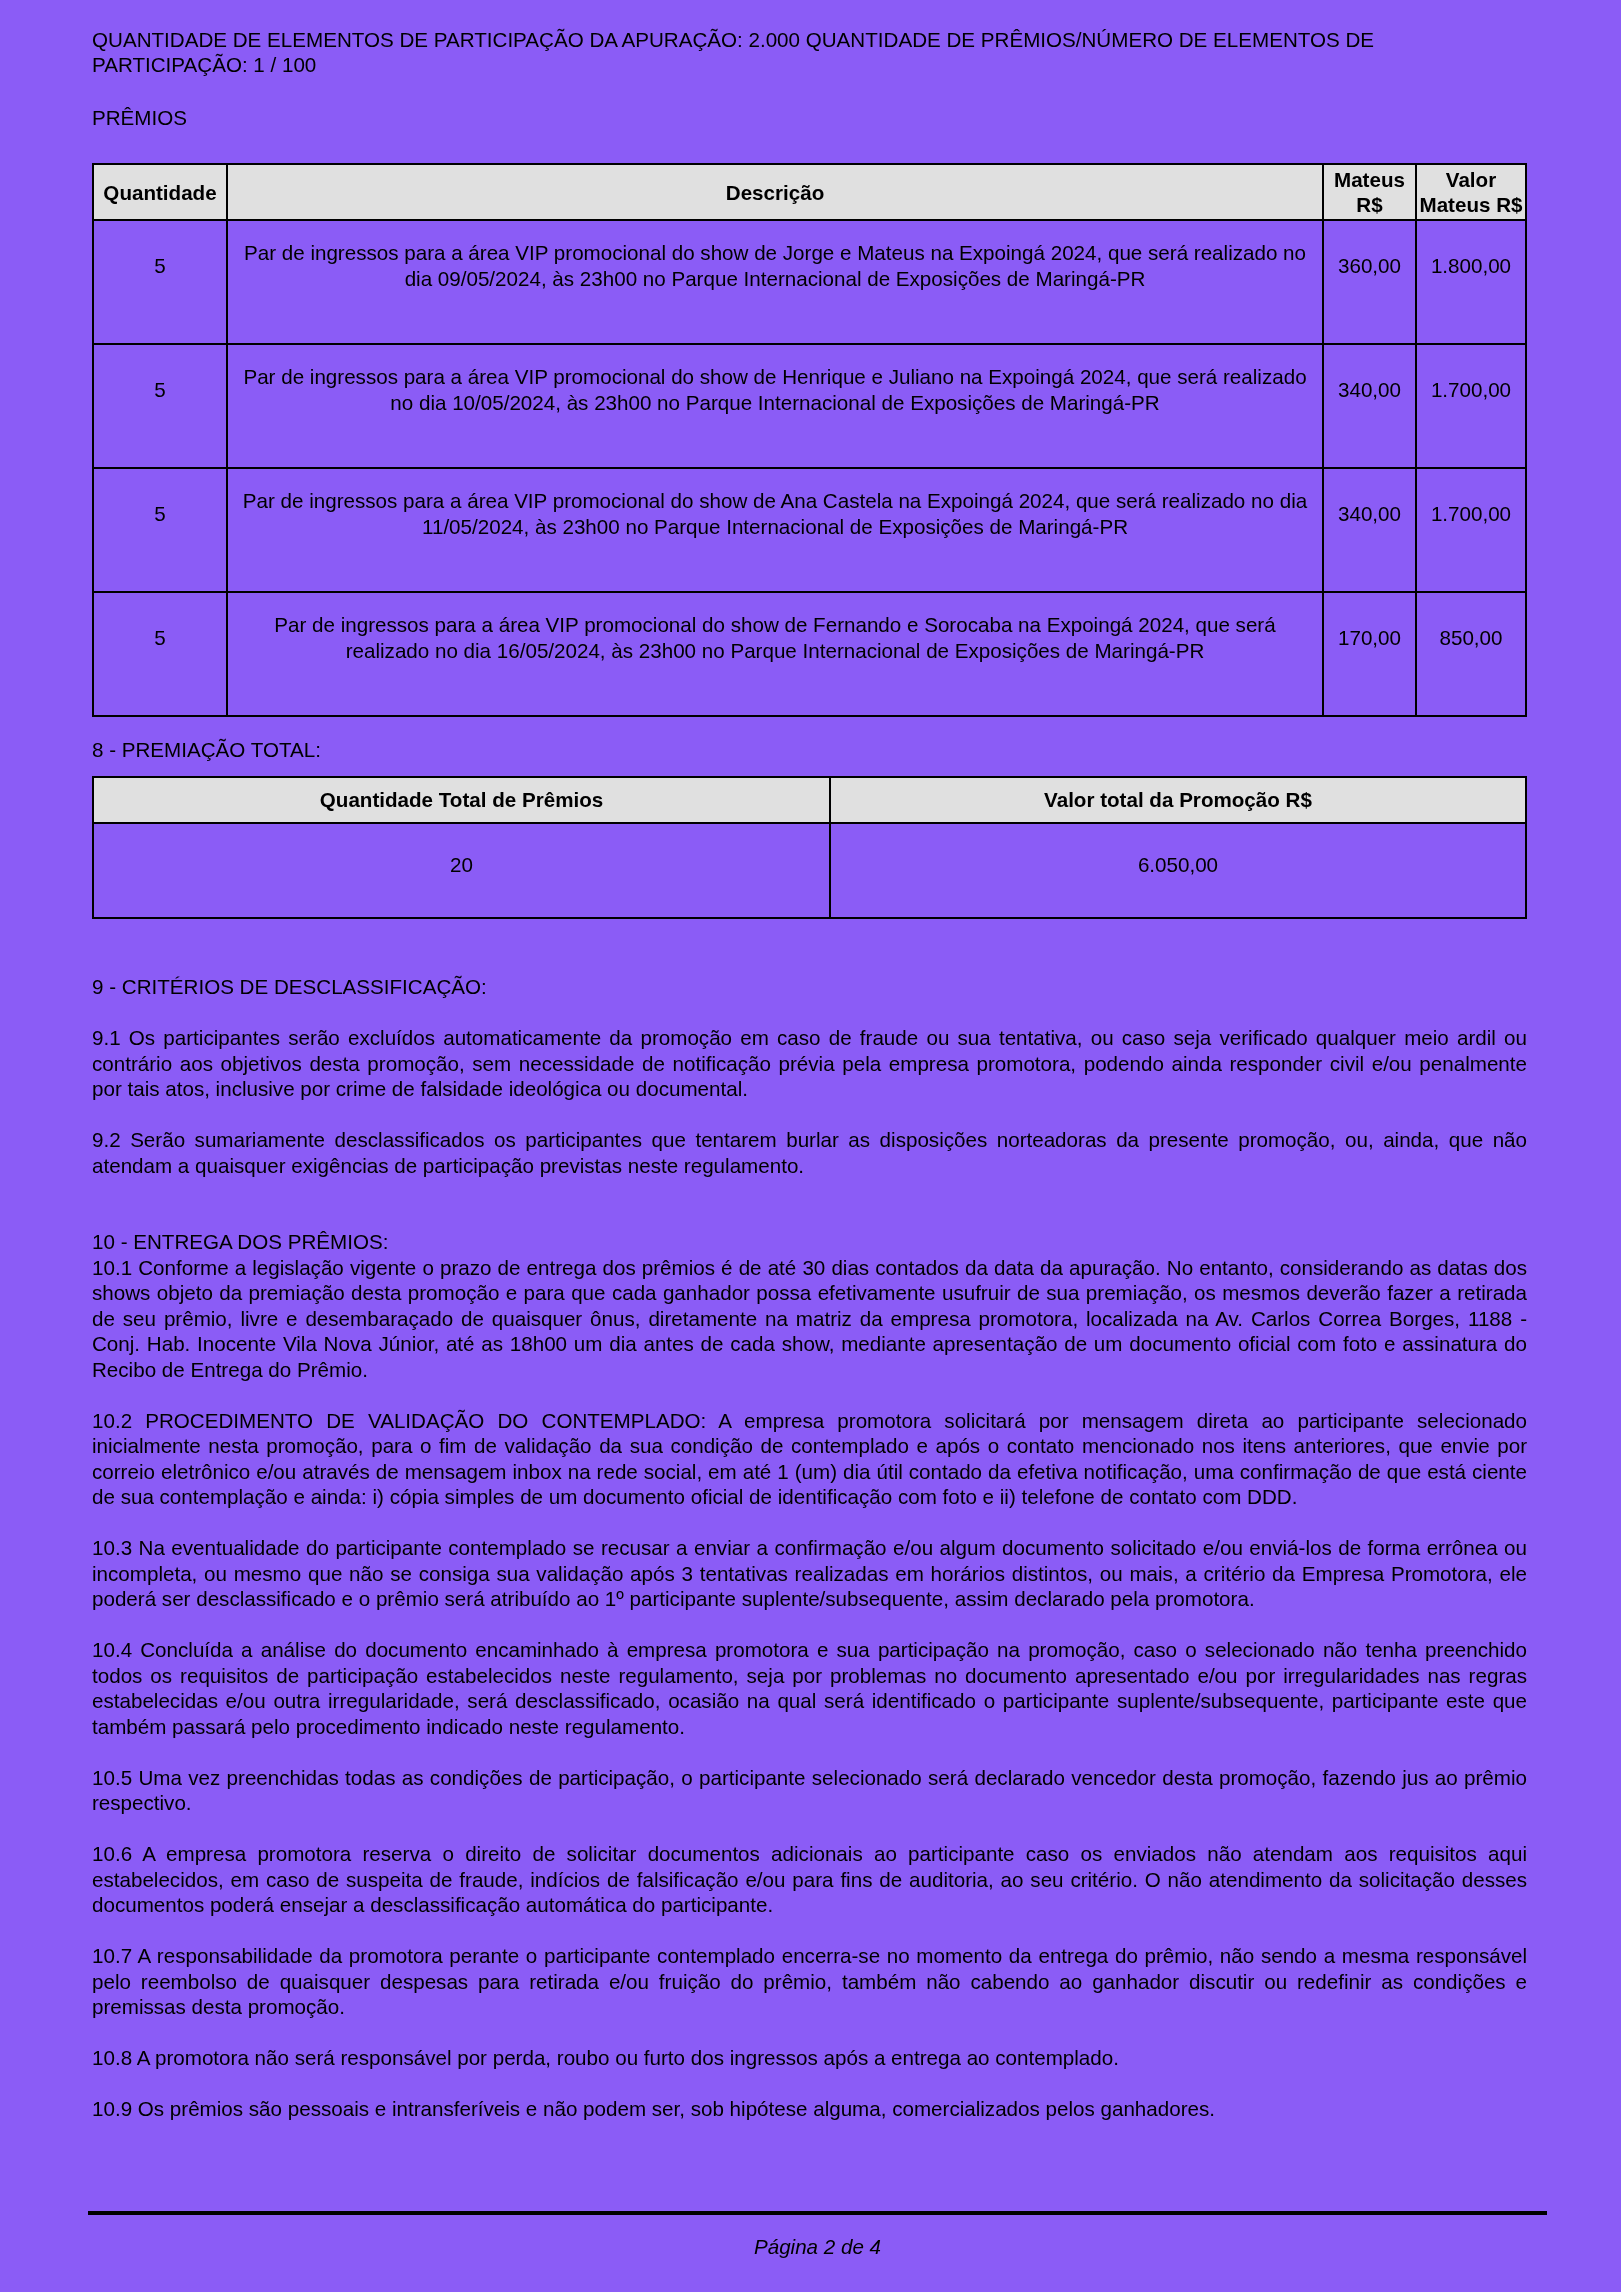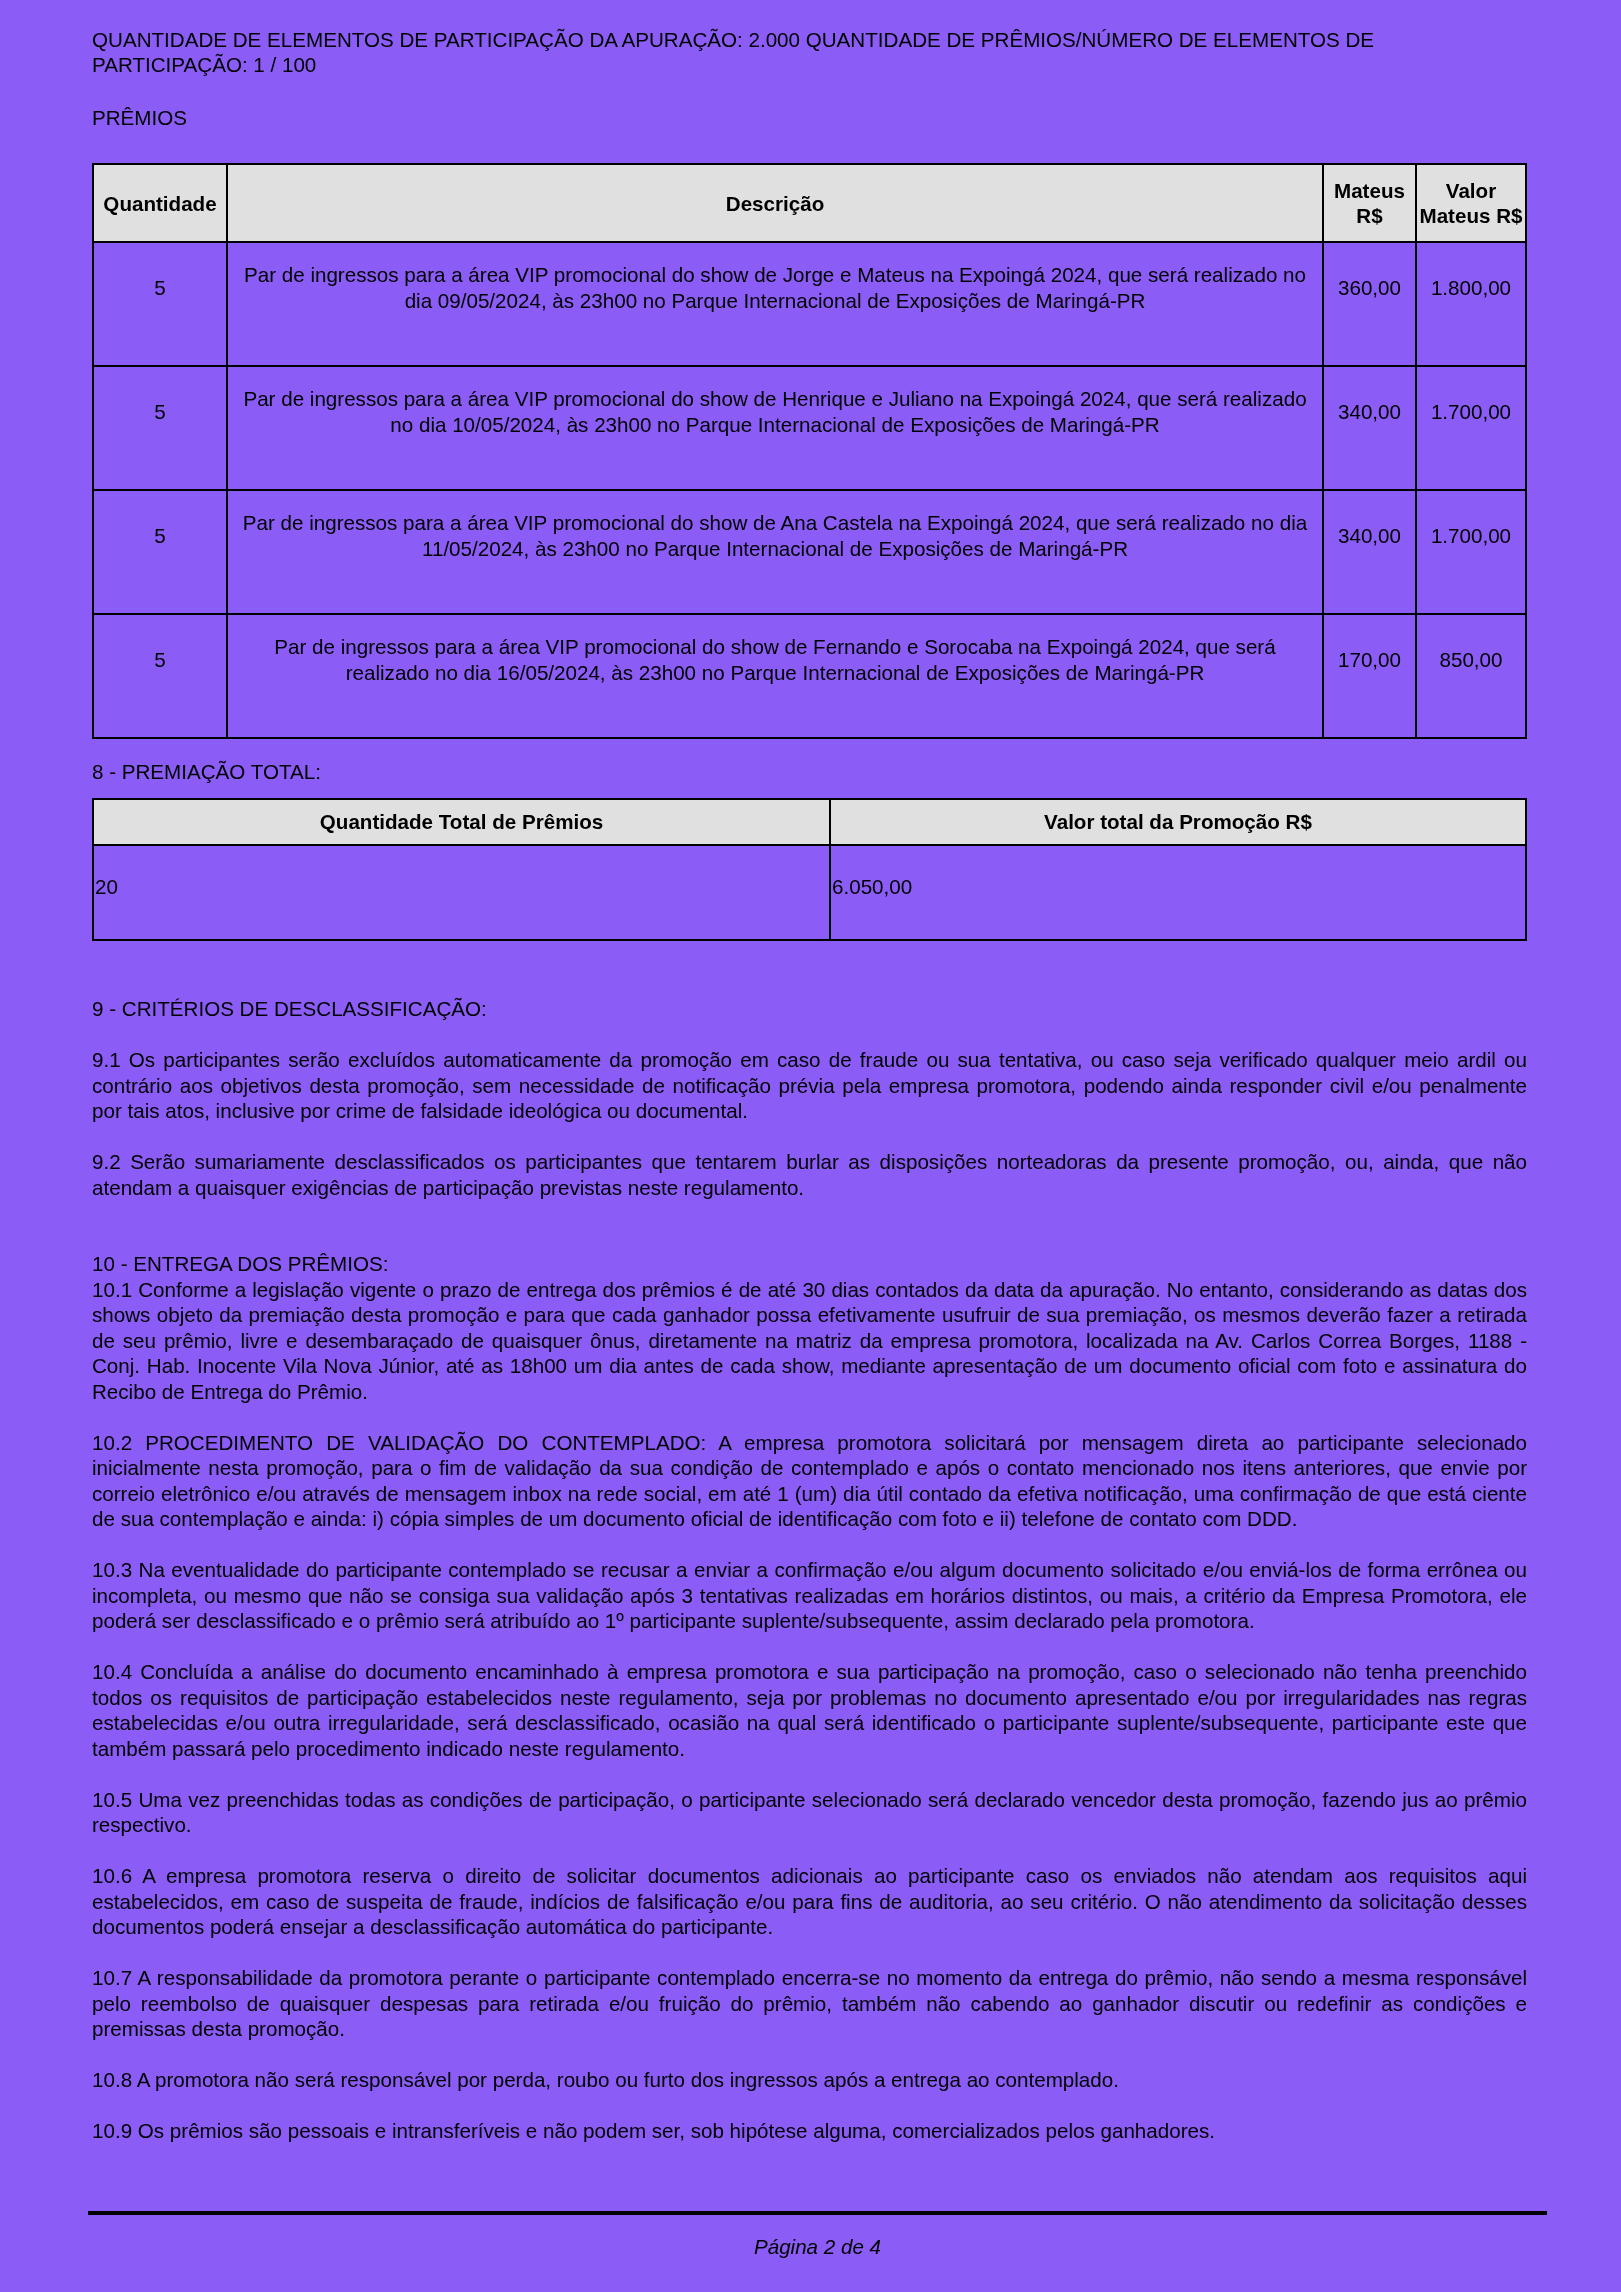--- a/index.html
+++ b/index.html
@@ -39,35 +39,35 @@
     overflow: hidden;
   }
   th {
     background: #e0e0e0;
     font-weight: bold;
     text-align: center;
     vertical-align: middle;
     padding: 0 2px;
   }
   .prizes-table { margin-top: 33px; }
-  .prizes-table thead tr { height: 78px; }
+  .prizes-table thead tr { height: 56px; }
   .prizes-table tbody tr { height: 124px; }
   .prizes-table tbody td {
     text-align: center;
     vertical-align: middle;
     padding: 0 3.9px 33px 3.9px;
   }
   .prizes-table td.desc-cell { padding: 0 13.7px 33px 13.7px; }
 
   .s8-heading { margin-top: 19.6px; }
   .totals-table { margin-top: 13.7px; }
   .totals-table thead tr { height: 46px; }
   .totals-table tbody tr { height: 95px; }
   .totals-table tbody td {
-    text-align: left;
+    text-align: center;
     vertical-align: middle;
     padding-bottom: 12px;
   }
 
   .s9-heading { margin-top: 55px; }
   .s10-heading { margin-top: 51px; }
   .first-para { margin-top: 0; }
 
   .footer {
     position: absolute;

